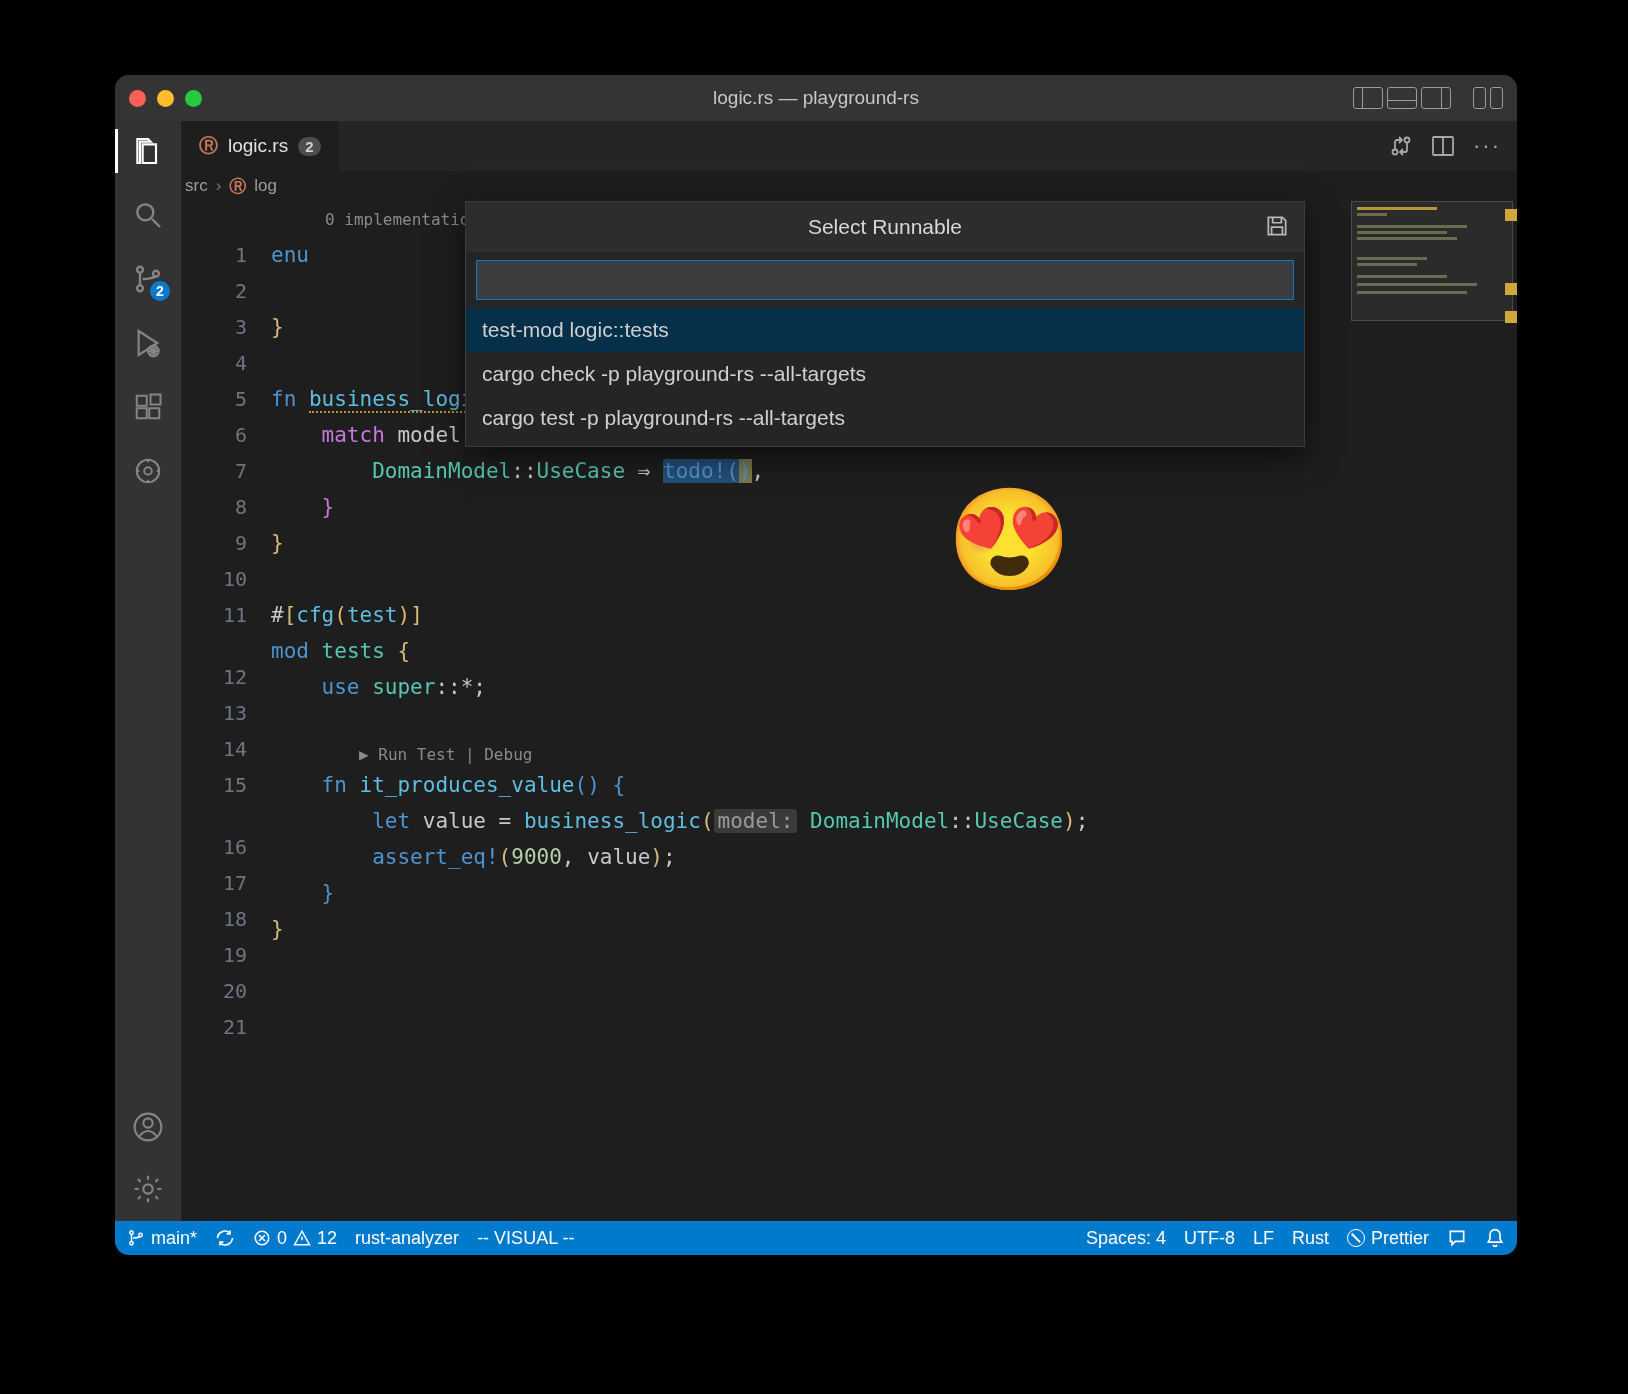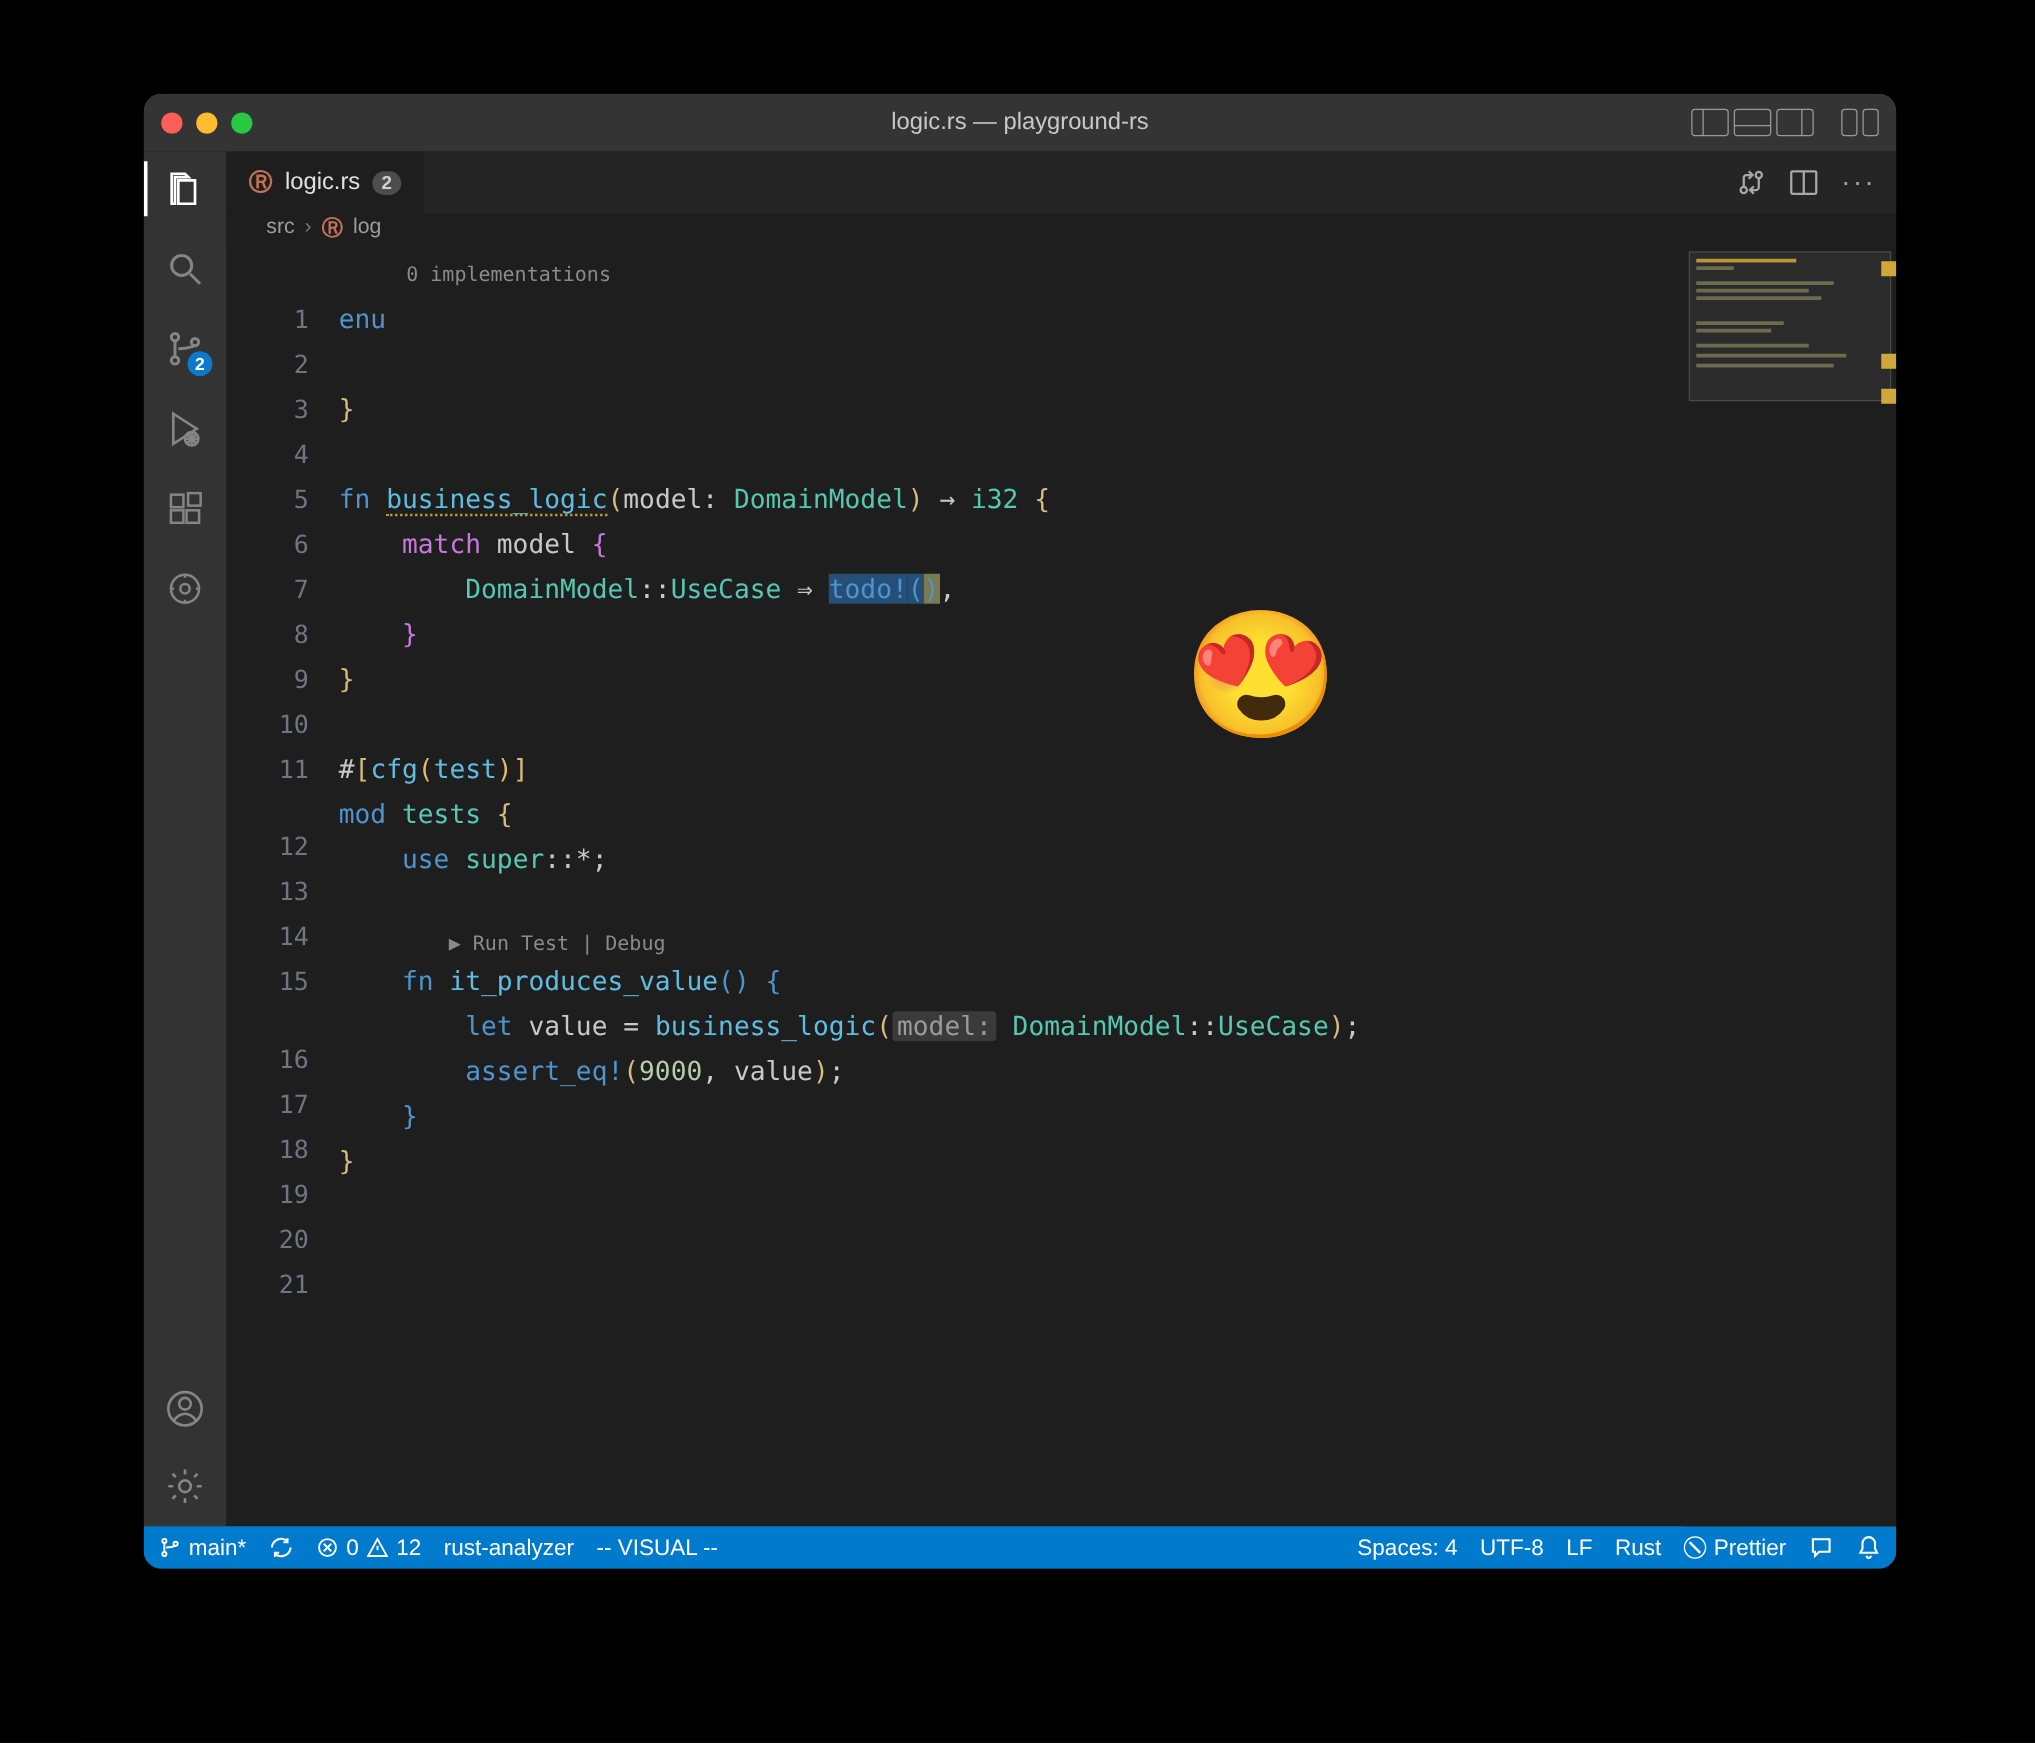--- a/index.html
+++ b/index.html
@@ -46,21 +46,21 @@
 
   
   .tabs { height: 50px; background: #252526; display:flex; align-items:stretch; }
   .tab { background:#1e1e1e; padding:0 18px; display:flex; align-items:center; gap:10px; color:#e0e0e0; font-size:19px; border-right:1px solid #252526; }
   .tab .rust-glyph { color:#c37455; font-weight:700; font-size:19px; }
   .tab .mod { background:#4d4d4d; color:#d0d0d0; font-size:15px; padding:1px 7px; border-radius:10px; font-weight:600; }
   .tab-spacer { flex:1; }
   .tab-actions { display:flex; align-items:center; gap:18px; padding:0 16px; color:#a8a8a8; }
 
   
-  .crumbs { height: 30px; padding:0 32px; display:flex; gap:8px; color:#9c9c9c; font-size:17px; background:#1e1e1e; }
+  .crumbs { height: 30px; padding:0 4px; display:flex; align-items:center; gap:8px; color:#9c9c9c; font-size:17px; background:#1e1e1e; }
   .crumbs .sep { color:#777; }
   .crumbs .rust-glyph { color:#c37455; font-weight:700; font-size:17px; }
 
   
   .ed-row { flex:1; display:flex; min-height:0; position:relative; }
   .gutter-col { width: 86px; text-align:right; padding-right:20px; color:#6e7681; font-size:20px; line-height:36px; padding-top:36px; }
   .gutter-col .ln { height:36px; position:relative; }
   .implbar { color:#8a8a8a; font-size:16px; padding-left:58px; height:36px; display:flex; align-items:center;}
   .code-col { flex:1; min-width:0; position:relative; padding-top:0; }
   .codelens { color:#8a8a8a; font-size:16px; height:26px; display:flex; align-items:center; gap:4px; padding-left:48px;}
@@ -285,20 +285,35 @@
           <div class="mm-line" style="top:56px;width:70px"></div>
           <div class="mm-line" style="top:62px;width:60px"></div>
           <div class="mm-line" style="top:74px;width:90px"></div>
           <div class="mm-line" style="top:82px;width:120px"></div>
           <div class="mm-line" style="top:90px;width:110px"></div>
           <div class="mm-mark" style="top:8px"></div>
           <div class="mm-mark" style="top:82px"></div>
           <div class="mm-mark" style="top:110px"></div>
         </div>
 
+        <div class="quickpick">
+          <div class="qp-head">
+            <span>Select Runnable</span>
+            <span class="save">
+              <svg width="26" height="26" viewBox="0 0 24 24" fill="none" stroke="#b8b8b8" stroke-width="1.6">
+                  <path d="M4 4h13l3 3v13H4z"></path>
+                  <path d="M8 4v5h8V4M7 20v-7h10v7"></path>
+                </svg>
+            </span>
+          </div>
+          <input class="qp-input mono" value="" style="">
+          <div class="qp-item sel">test-mod logic::tests</div>
+          <div class="qp-item">cargo check -p playground-rs --all-targets</div>
+          <div class="qp-item">cargo test -p playground-rs --all-targets</div>
+        </div>
 
       </div>
     </div>
   </div>
 
   <div class="status">
     <div class="grp">
       <svg width="18" height="18" viewBox="0 0 24 24" fill="none" stroke="#fff" stroke-width="2">
           <circle cx="6" cy="5" r="2.2"></circle>
           <circle cx="6" cy="19" r="2.2"></circle>

